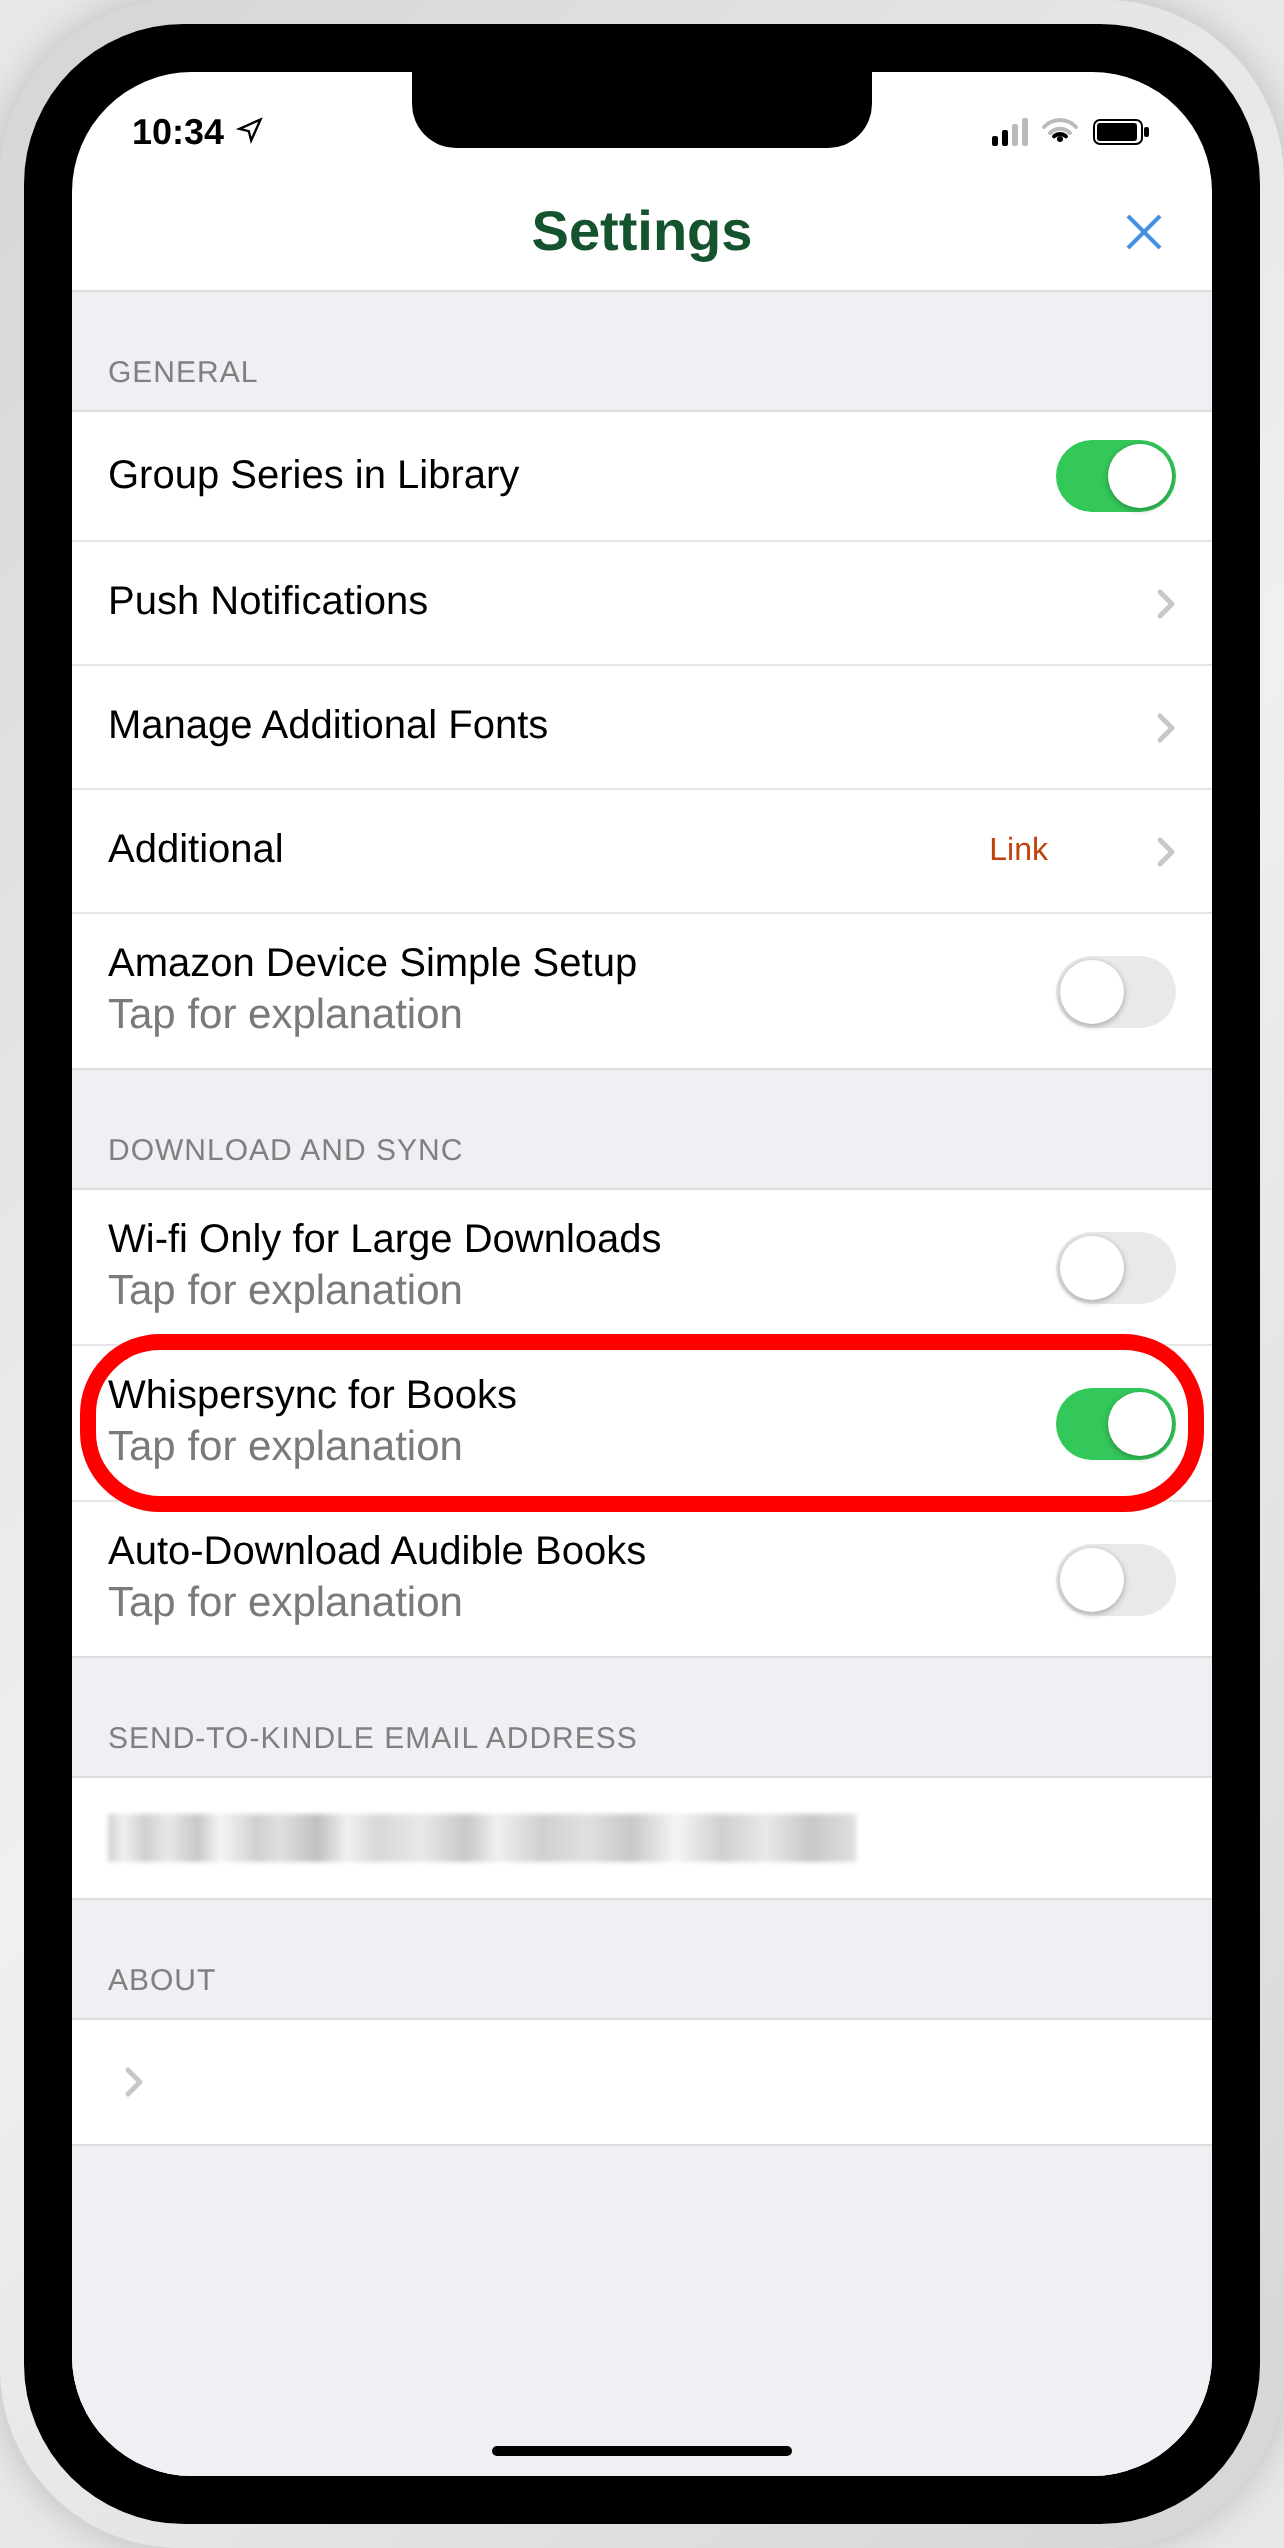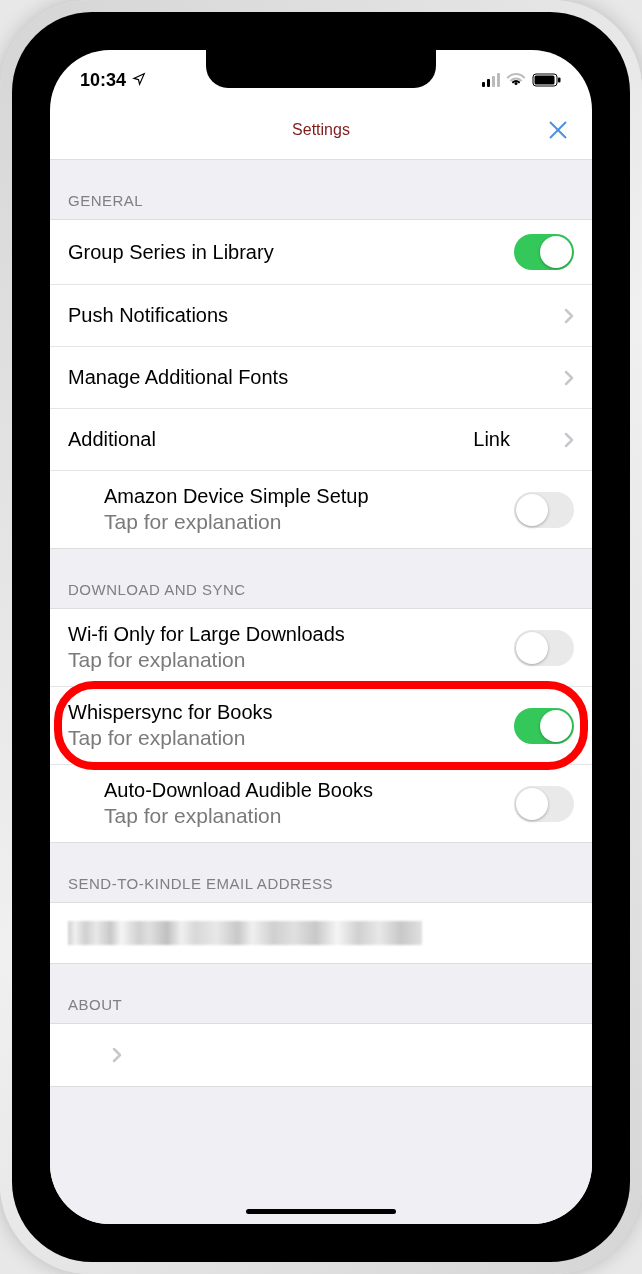--- a/index.html
+++ b/index.html
@@ -18,21 +18,21 @@
     border-radius: 90px;
     padding: 12px;
     position: relative;
     box-shadow: 0 0 20px rgba(0,0,0,0.2);
   }
   .device-inner {
     width: 100%;
     height: 100%;
     background: #000;
     border-radius: 80px;
-    padding: 38px;
+    padding: 24px;
   }
   .screen {
     width: 100%;
     height: 100%;
     background: #fff;
     border-radius: 60px;
     overflow: hidden;
     position: relative;
   }
   .notch {
@@ -77,23 +77,23 @@
 
   .nav-header {
     height: 60px;
     display: flex;
     align-items: center;
     justify-content: center;
     position: relative;
     border-bottom: 1px solid #ddd;
   }
   .nav-title {
-    font-size: 16px;
-    font-weight: 400;
-    color: #7f1d1d;
+    font-size: 28px;
+    font-weight: 700;
+    color: #14532d;
   }
   .close-btn {
     position: absolute;
     right: 22px;
     top: 50%;
     transform: translateY(-50%);
     width: 24px;
     height: 24px;
     cursor: pointer;
   }
@@ -122,38 +122,38 @@
   .row {
     display: flex;
     align-items: center;
     padding: 14px 18px;
     border-bottom: 1px solid #e5e5e5;
     min-height: 62px;
     position: relative;
     background: #fff;
     gap: 40px;
   }
-  .row:last-child { border-bottom: none; margin-left: 36px; }
+  .row:last-child { border-bottom: none; }
   .row-text {
     flex: 1;
     display: flex;
     flex-direction: column;
     gap: 2px;
   }
   .row-title {
     font-size: 20px;
     color: #000;
   }
   .row-sub {
     font-size: 21px;
     color: #7a7a7a;
   }
   .row-value {
-    font-size: 20px;
-    color: #000000;
+    font-size: 16px;
+    color: #c2410c;
     margin-right: 6px;
   }
   .chevron {
     width: 10px;
     height: 16px;
     margin-left: 8px;
   }
   .chevron svg { width:100%; height:100%; }
 
   .toggle {

